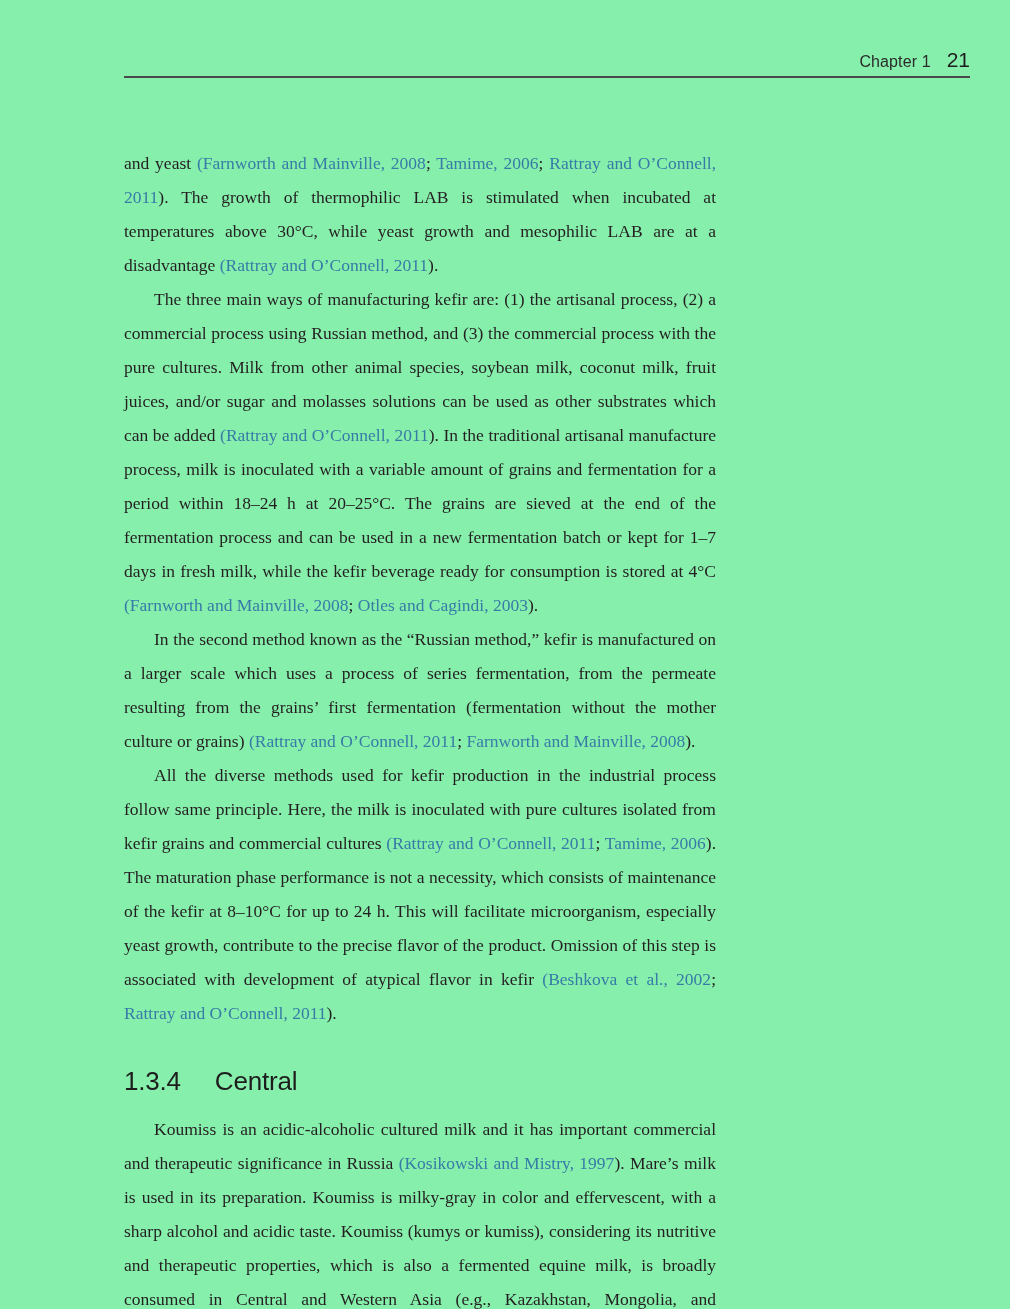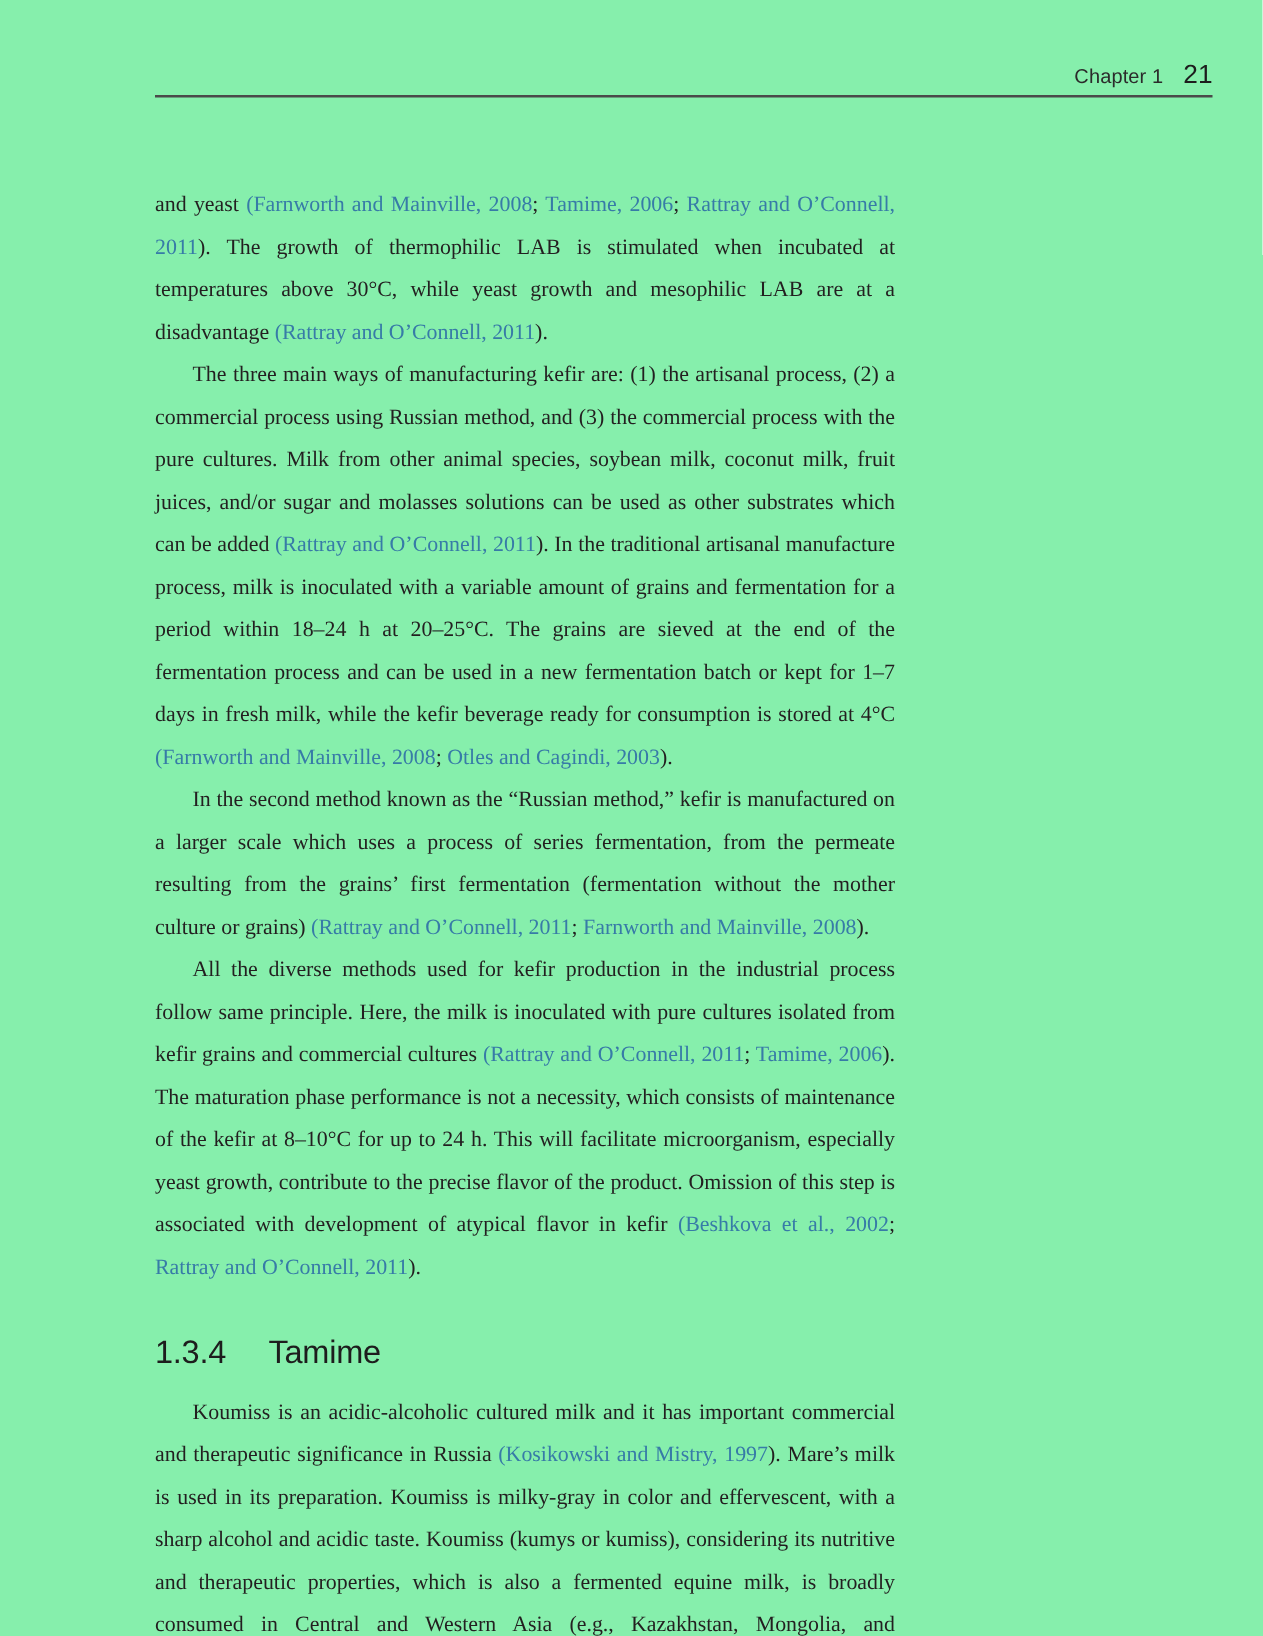--- a/index.html
+++ b/index.html
@@ -86,17 +86,17 @@
     <span class="page-number">21</span>
   </div>
   <div class="header-rule"></div>
   <div class="content">
       <p class="para"><span>and yeast </span><a class="citation">(Farnworth and Mainville, 2008</a><span>; </span><a class="citation">Tamime, 2006</a><span>; </span><a class="citation">Rattray and O’Connell, 2011</a><span>). The growth of thermophilic LAB is stimulated when incubated at temperatures above 30°C, while yeast growth and mesophilic LAB are at a disadvantage </span><a class="citation">(Rattray and O’Connell, 2011</a><span>).</span></p>
       <p class="para indent"><span>The three main ways of manufacturing kefir are: (1) the artisanal process, (2) a commercial process using Russian method, and (3) the commercial process with the pure cultures. Milk from other animal species, soybean milk, coconut milk, fruit juices, and/or sugar and molasses solutions can be used as other substrates which can be added </span><a class="citation">(Rattray and O’Connell, 2011</a><span>). In the traditional artisanal manufacture process, milk is inoculated with a variable amount of grains and fermentation for a period within 18–24 h at 20–25°C. The grains are sieved at the end of the fermentation process and can be used in a new fermentation batch or kept for 1–7 days in fresh milk, while the kefir beverage ready for consumption is stored at 4°C </span><a class="citation">(Farnworth and Mainville, 2008</a><span>; </span><a class="citation">Otles and Cagindi, 2003</a><span>).</span></p>
       <p class="para indent"><span>In the second method known as the “Russian method,” kefir is manufactured on a larger scale which uses a process of series fermentation, from the permeate resulting from the grains’ first fermentation (fermentation without the mother culture or grains) </span><a class="citation">(Rattray and O’Connell, 2011</a><span>; </span><a class="citation">Farnworth and Mainville, 2008</a><span>).</span></p>
       <p class="para indent"><span>All the diverse methods used for kefir production in the industrial process follow same principle. Here, the milk is inoculated with pure cultures isolated from kefir grains and commercial cultures </span><a class="citation">(Rattray and O’Connell, 2011</a><span>; </span><a class="citation">Tamime, 2006</a><span>). The maturation phase performance is not a necessity, which consists of maintenance of the kefir at 8–10°C for up to 24 h. This will facilitate microorganism, especially yeast growth, contribute to the precise flavor of the product. Omission of this step is associated with development of atypical flavor in kefir </span><a class="citation">(Beshkova et al., 2002</a><span>; </span><a class="citation">Rattray and O’Connell, 2011</a><span>).</span></p>
       <div class="section-heading">
         <span class="section-number">1.3.4</span>
-        <span class="section-title">Tamime</span>
+        <span class="section-title">Central</span>
       </div>
       <p class="para indent"><span>Koumiss is an acidic-alcoholic cultured milk and it has important commercial and therapeutic significance in Russia </span><a class="citation">(Kosikowski and Mistry, 1997</a><span>). Mare’s milk is used in its preparation. Koumiss is milky-gray in color and effervescent, with a sharp alcohol and acidic taste. Koumiss (kumys or kumiss), considering its nutritive and therapeutic properties, which is also a fermented equine milk, is broadly consumed in Central and Western Asia (e.g., Kazakhstan, Mongolia, and Kyrgyzstan) and Russia. The name koumiss is derived from the Kumanese tribe, who along the Kumane river, survived in the Central Asian steppes until approximately 1237 and it has been manufactured since approximately 2000 BC and was drunk by the initial herdsmen, the Aryans, of Central Asia </span><a class="citation">(Uniacke-Lowe, 2011</a><span>).</span></p>
     </div>
 </div>
 
 </body></html>

